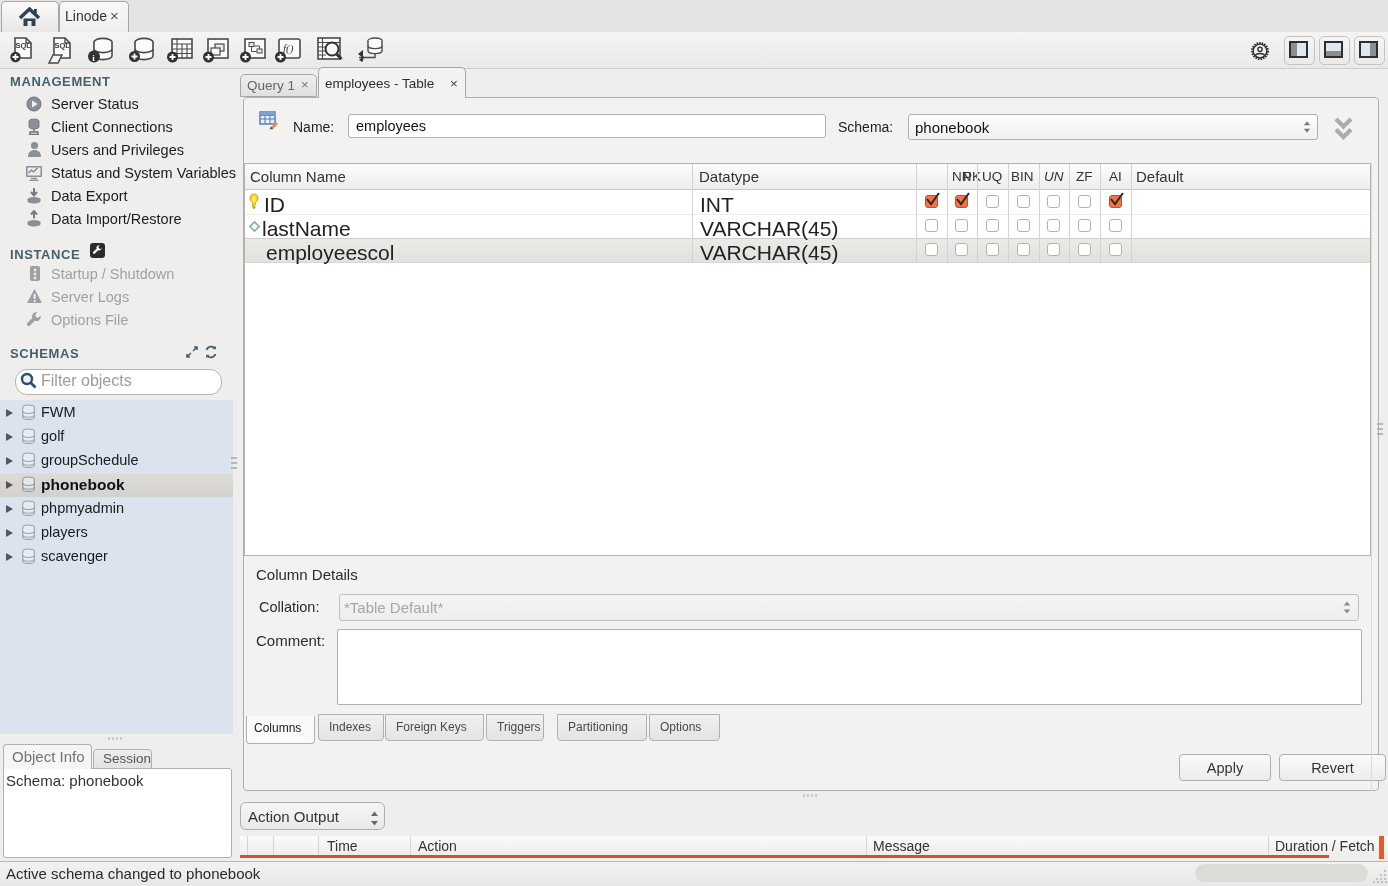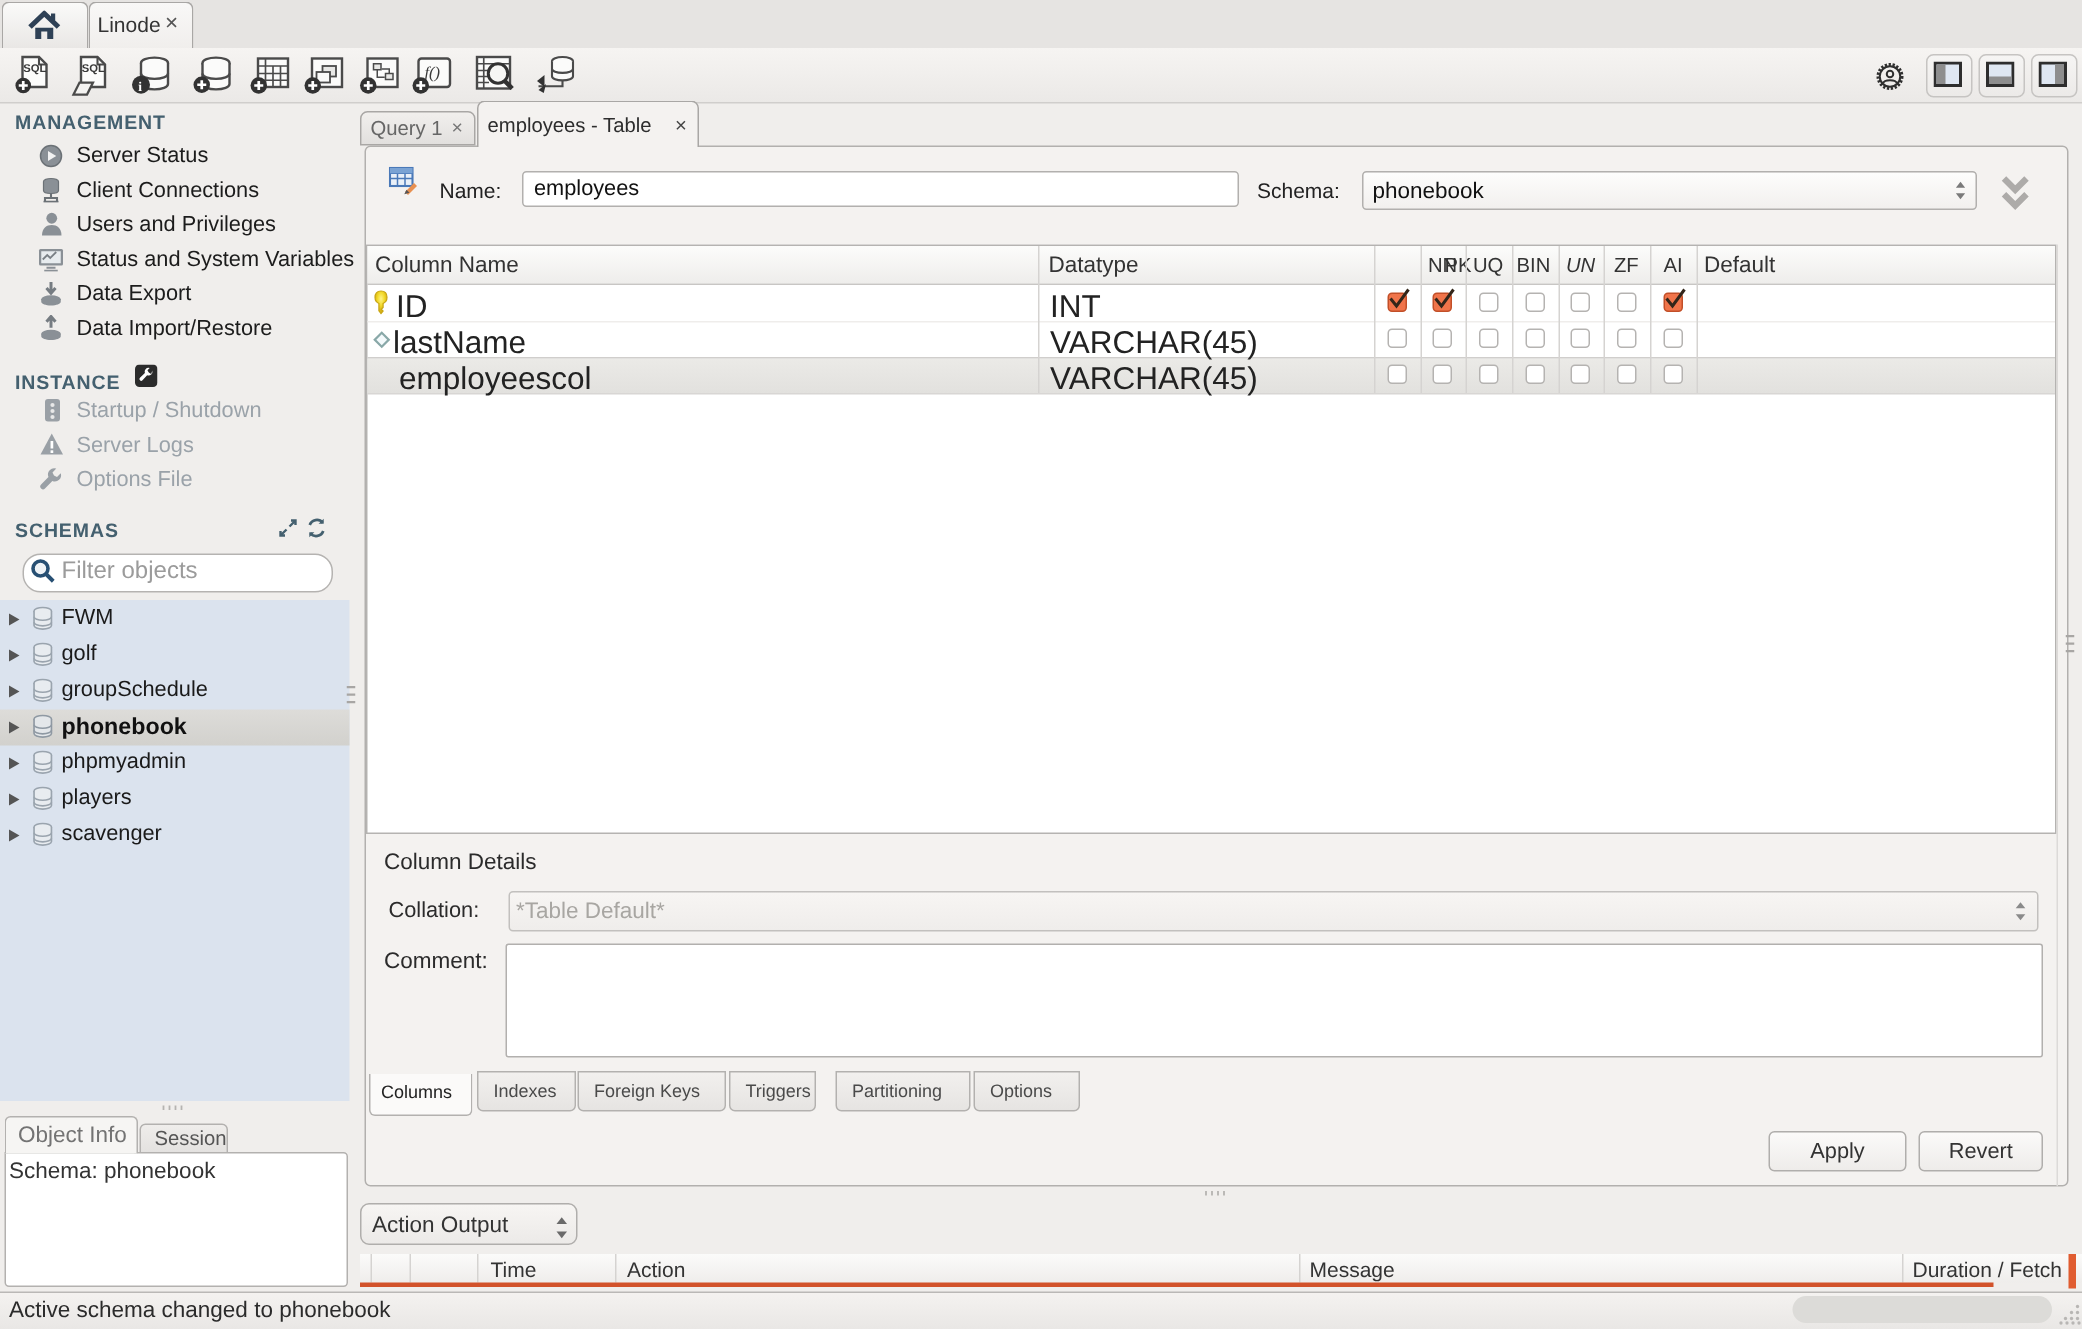--- a/index.html
+++ b/index.html
@@ -494,21 +494,21 @@
     <span style="position:absolute;left:10px;top:5px;">Partitioning</span>
   </div>
 <div class="ctab" style="left:649px;top:714px;width:71px;height:27px;">
     <span style="position:absolute;left:10px;top:5px;">Options</span>
   </div>
 <div class="ctab" style="left:246px;top:716px;width:69px;height:28px;background:#fbfaf9;border-top:none;color:#222;">
     <span style="position:absolute;left:7px;top:5px;">Columns</span>
   </div>
 
 <div class="btn" style="left:1179px;top:754px;width:92px;height:27px;padding-top:5px;">Apply</div>
-<div class="btn" style="left:1279px;top:754px;width:83px;height:27px;padding-top:5px;text-align:center;">Revert</div>
+<div class="btn" style="left:1279px;top:754px;width:107px;height:27px;padding-top:5px;text-align:center;">Revert</div>
 
 <div class="btn" style="left:240px;top:802px;width:145px;height:28px;border-radius:6px;background:linear-gradient(#f7f5f3,#eceae8);"></div>
 <div class="txt" style="left:248px;top:808px;font-size:15px;color:#333;">Action Output</div>
 <svg class="abs" style="left:370px;top:811px;" width="9" height="15" viewBox="0 0 9 15">
     <path d="M4.5 0.5 L8 5 H1 Z" fill="#6a6a6a"></path>
     <path d="M4.5 14.5 L1 10 H8 Z" fill="#6a6a6a"></path>
   </svg>
 
 <svg class="abs" style="left:803px;top:793px;" width="14" height="5">
     <path d="M1 1 v3 M5 1 v3 M9 1 v3 M13 1 v3" stroke="#b5b3b1" stroke-width="1.2"></path>

